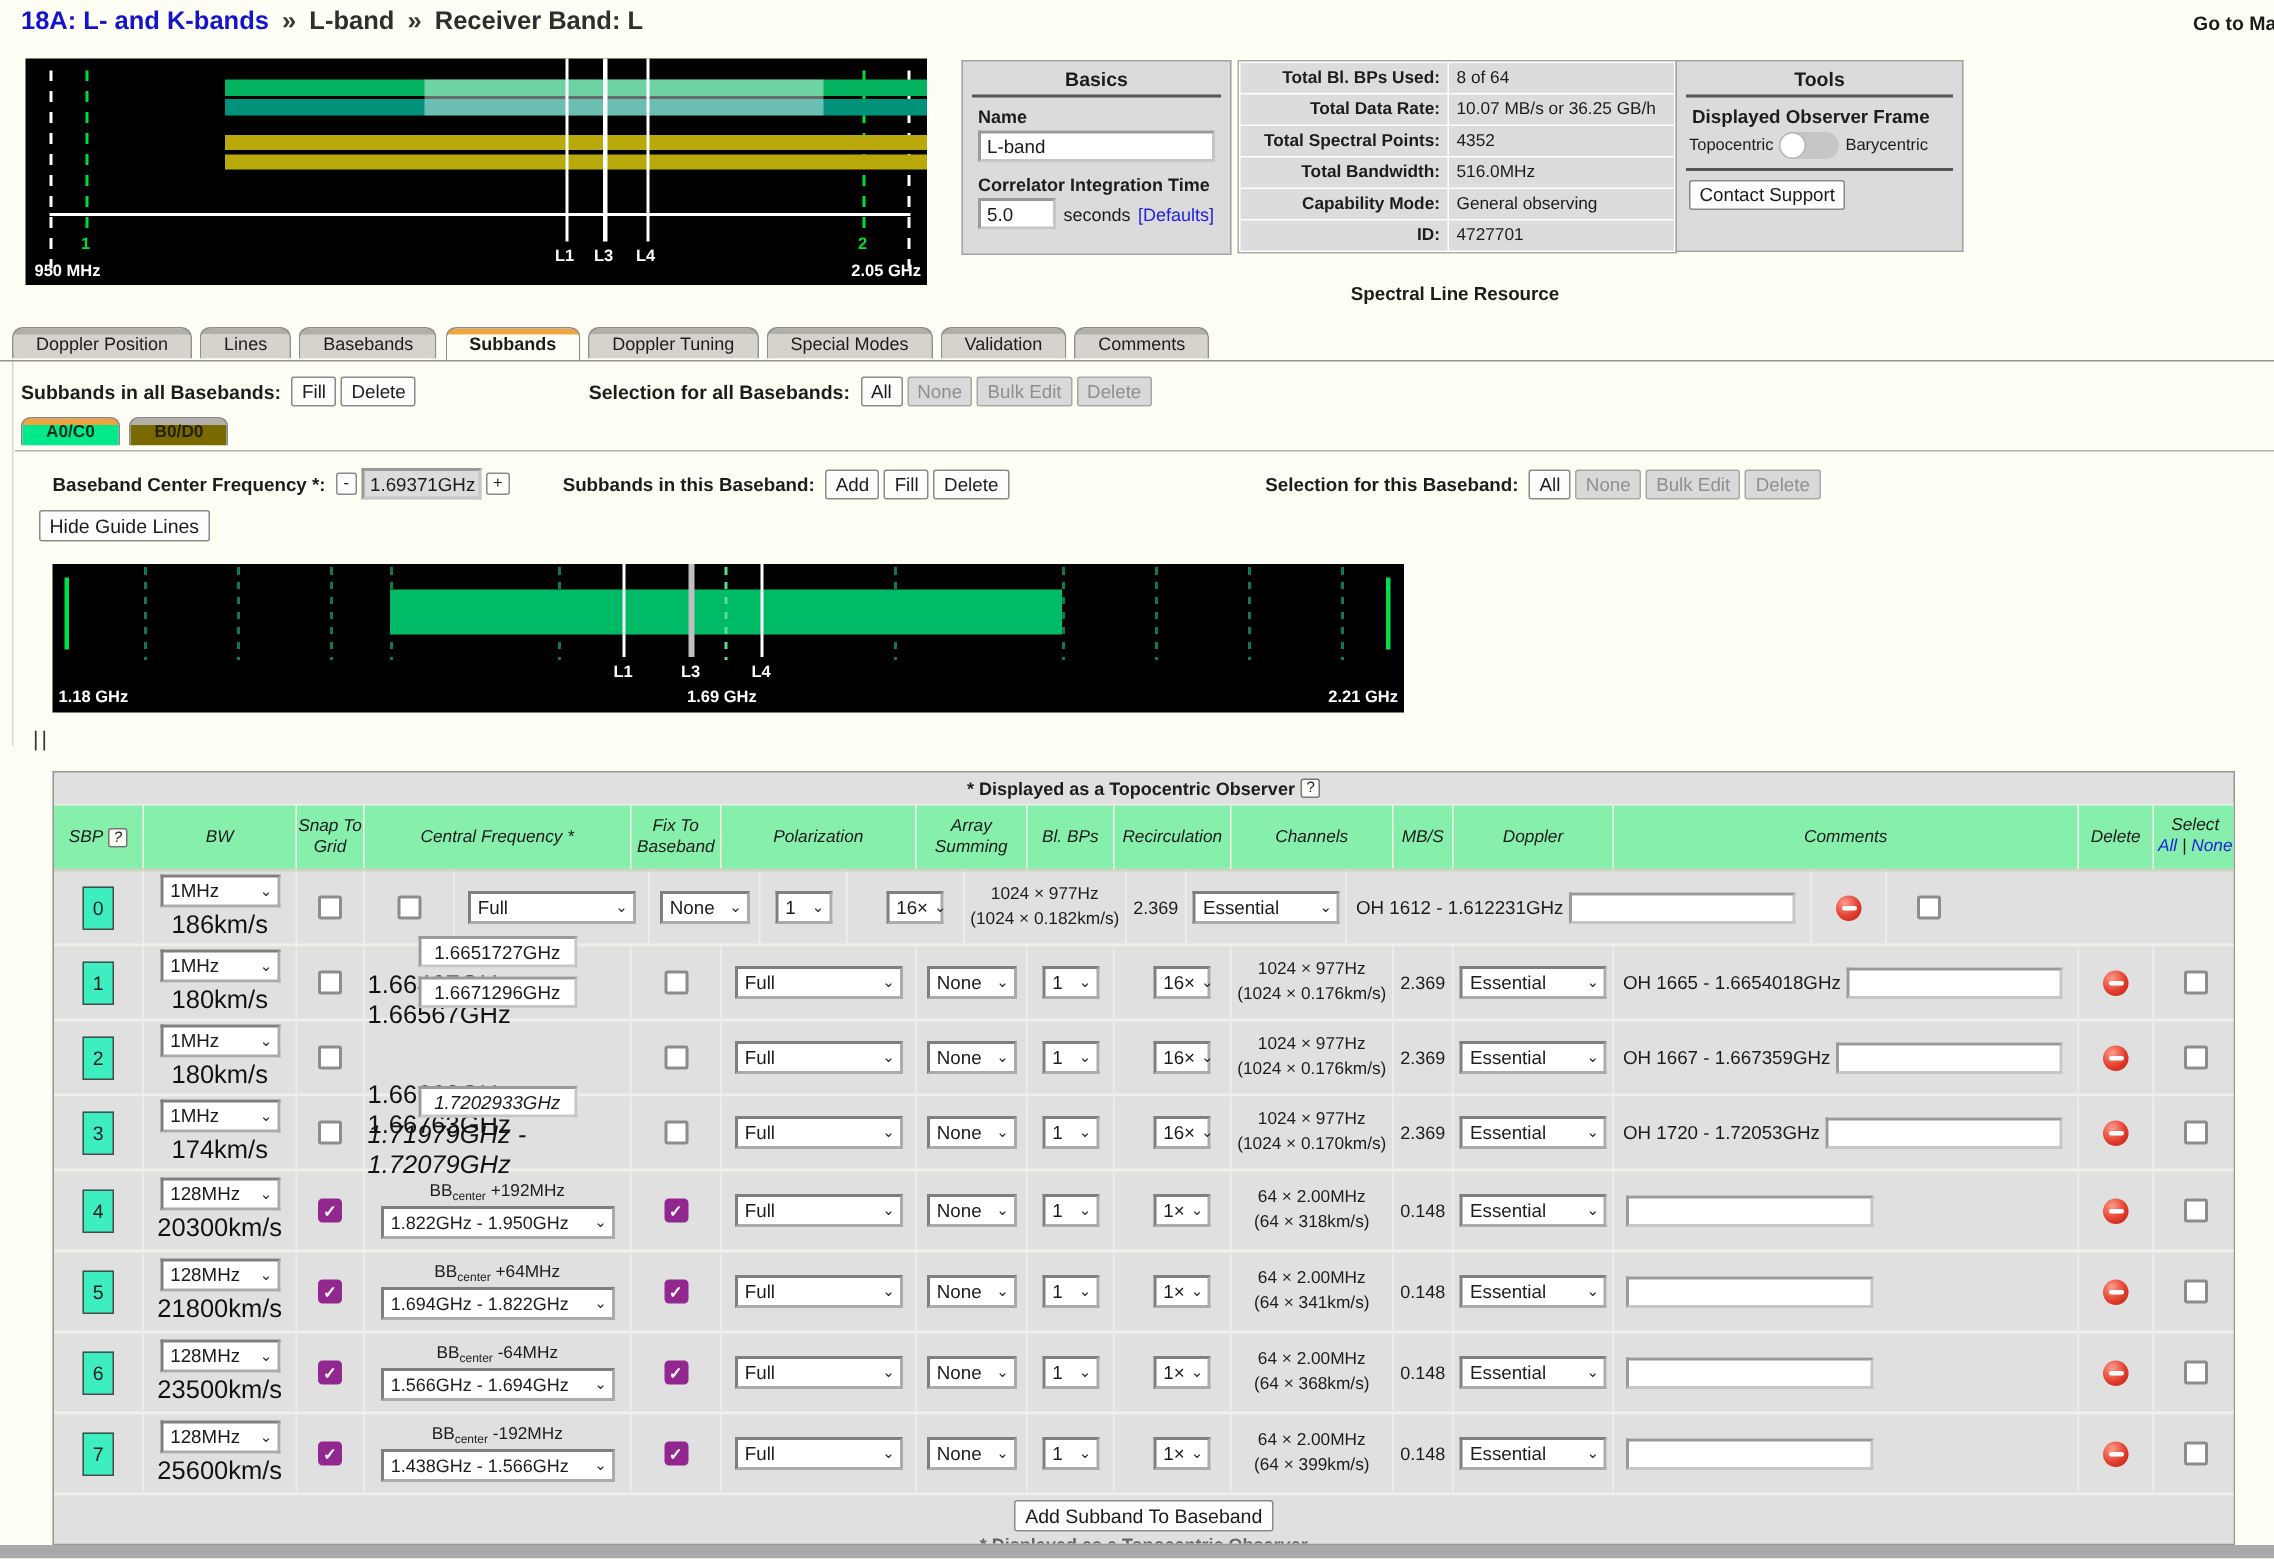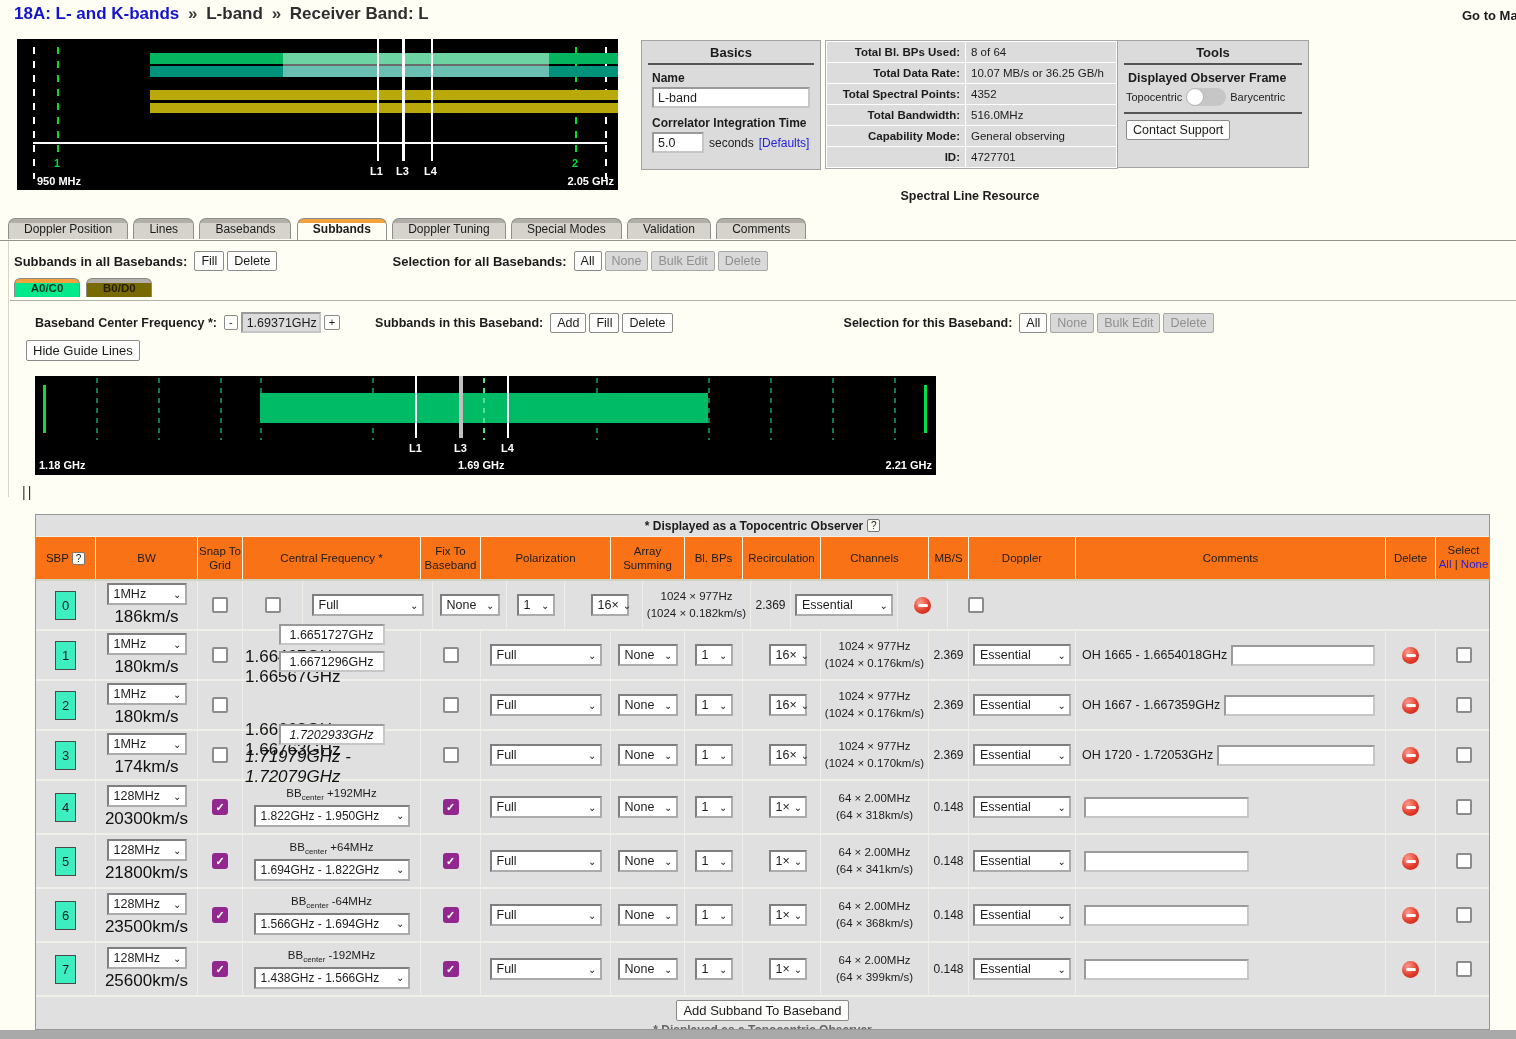--- a/index.html
+++ b/index.html
@@ -63,21 +63,21 @@
   .btab.a { background:linear-gradient(#F2A33C 0 4px, #00E98B 4px); color:#103020; }
   .btab.b { background:linear-gradient(#B3B0A9 0 4px, #786A00 4px); color:#241F00; }
   .btabline { position:absolute; left:10px; top:300px; width:1506px; border-top:1px solid #B5B2A5; z-index:1; }
   .leftedge { position:absolute; left:8px; top:241px; height:256px; border-left:1px solid #D9D6C8; }
 
   .pipes { position:absolute; left:22px; top:484px; font-size:14px; color:#333; letter-spacing:2px; }
 
   
   .gtable { position:absolute; left:35px; top:514px; width:1455px; border:1px solid #979797; background:#E0E0E0; }
   .caprow { height:22px; display:flex; align-items:center; justify-content:center; font-weight:bold; font-size:12px; gap:4px; border-bottom:1px solid #f2f2ec; }
-  .hrow { display:flex; background:#f97316; border-bottom:2px solid #d2d2c2; height:44px; }
+  .hrow { display:flex; background:#86efac; border-bottom:2px solid #d2d2c2; height:44px;font-style:italic; }
   .hcell { display:flex; flex-direction:column; align-items:center; justify-content:center; font-size:11.5px; text-align:center; border-right:1px solid #f8f8ee; line-height:1.25; }
   .trow { display:flex; background:#E0E0E0; border-bottom:2px solid #F0F0EB; }
   .trow.h50 { height:50px; } .trow.h54 { height:54px; }
   .cell { display:flex; align-items:center; justify-content:center; border-right:1px solid #EFEFEA; padding:2px; }
   .col { flex-direction:column; gap:2px; }
   .c0{flex:0 0 60px;} .c1{flex:0 0 102px;} .c2{flex:0 0 45px;} .c3{flex:0 0 178px;}
   .c4{flex:0 0 60px;} .c5{flex:0 0 130px;} .c6{flex:0 0 74px;} .c7{flex:0 0 58px;}
   .c8{flex:0 0 78px;} .c9{flex:0 0 108px;} .c10{flex:0 0 40px;} .c11{flex:0 0 107px;}
   .c12{flex:0 0 310px;} .c13{flex:0 0 50px;} .c14{flex:0 0 55px; border-right:none;}
   .sbp-badge { width:21px; height:29px; background:#3DEFC0; border:1px solid #4a4a4a; display:flex; align-items:center; justify-content:center; font-size:13px; }
@@ -129,21 +129,21 @@
   <div class="hbar" style="left:133px; top:64px; width:468px; height:10px; background:#B9A90B;"></div>
   <div class="hbar" style="left:16px; top:103px; width:574px; height:2px; background:#fff;"></div>
   <div class="vline solidw" style="left:360px; top:0; height:122px;"></div>
   <div class="vline solidw" style="left:385px; top:0; height:122px; width:3px;"></div>
   <div class="vline solidw" style="left:414px; top:0; height:122px;"></div>
   <div class="plbl" style="left:353px; top:126px;">L1</div>
   <div class="plbl" style="left:379px; top:126px; font-weight:900;">L3</div>
   <div class="plbl" style="left:407px; top:126px;">L4</div>
   <div class="grlbl" style="left:37px; top:118px;">1</div>
   <div class="grlbl" style="left:555px; top:118px;">2</div>
-  <div class="plbl" style="left:20px; bottom:3px;">950 MHz</div>
+  <div class="plbl" style="left:6px; bottom:3px;">950 MHz</div>
   <div class="plbl" style="right:4px; bottom:3px;">2.05 GHz</div>
 </div>
 
 <div class="panel" style="left:641px; top:40px; width:180px; height:130px;">
   <h3>Basics</h3>
   <hr>
   <div class="blabel">Name</div>
   <span class="tinput" style="width:158px; margin:0 10px;">L-band</span>
   <div class="blabel" style="margin-top:5px;">Correlator Integration Time</div>
   <div style="margin:0 10px; display:flex; align-items:center; gap:5px;">
@@ -349,20 +349,24 @@
         </div>
     <div class="cell c10">
           <span>2.369</span>
         </div>
     <div class="cell c11">
           <span class="sel selpri">
             <span>Essential</span>
             <span class="chev">⌄</span>
           </span>
         </div>
+    <div class="cell c12 comments">
+      <span class="comlabel">OH 1612 - 1.612231GHz</span>
+      <span class="tinput cominput"></span>
+    </div>
     <div class="cell c13">
           <span class="del"></span>
         </div>
     <div class="cell c14">
           <span class="cbx"></span>
         </div>
   </div>
 
   <div class="trow h50">
     <div class="cell c0">

